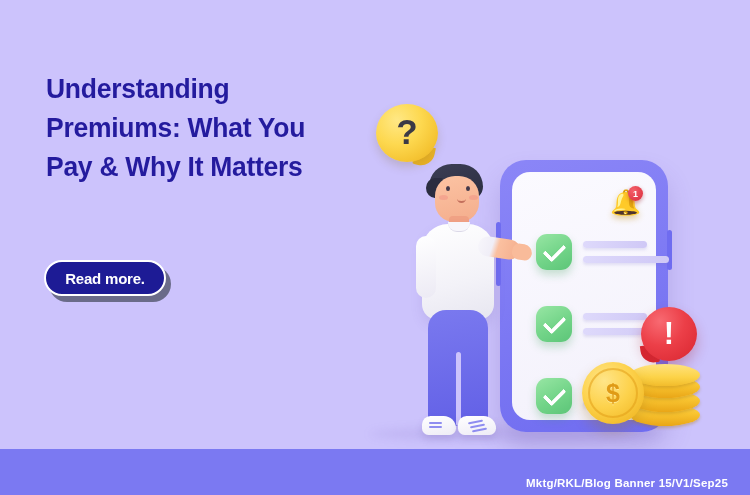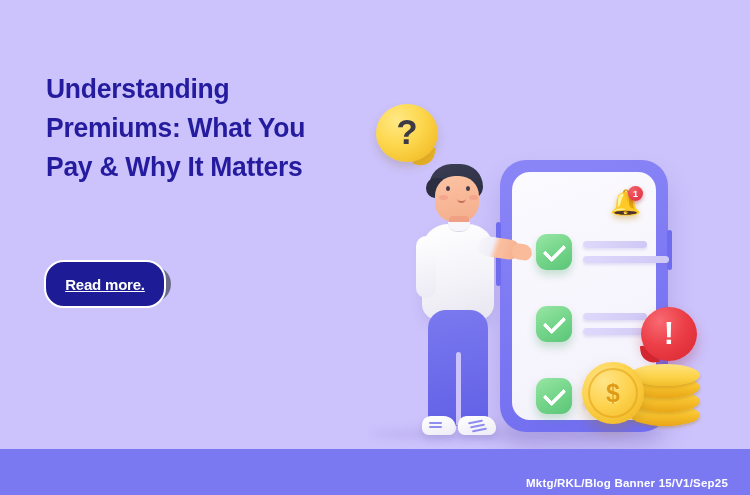--- a/index.html
+++ b/index.html
@@ -50,32 +50,31 @@
   .cta-wrap{position:absolute;left:44px;top:248px;}
   .cta-shadow{
     position:absolute;left:5px;top:6px;
     width:122px;height:36px;
     border-radius:20px;
     background:#4a4e63;
     opacity:.75;
   }
   .cta-btn{
     position:relative;
-    width:122px;height:48px;
+    width:122px;height:36px;
     border-radius:20px;
     background:#1d1b95;
     border:2px solid #ffffff;
     box-sizing:border-box;
     color:#ffffff;
     font-size:15px;
     font-weight:bold;
     display:flex;align-items:center;justify-content:center;
     cursor:pointer;
     letter-spacing:-.2px;
-    text-decoration:underline;
   }
 
   
   .stage{position:absolute;left:360px;top:0;width:390px;height:440px;}
 
   
   .q-bubble{position:absolute;left:16px;top:92px;width:66px;height:62px;}
   .q-bubble .body{
     position:absolute;left:0;top:0;width:62px;height:58px;
     border-radius:50%;

